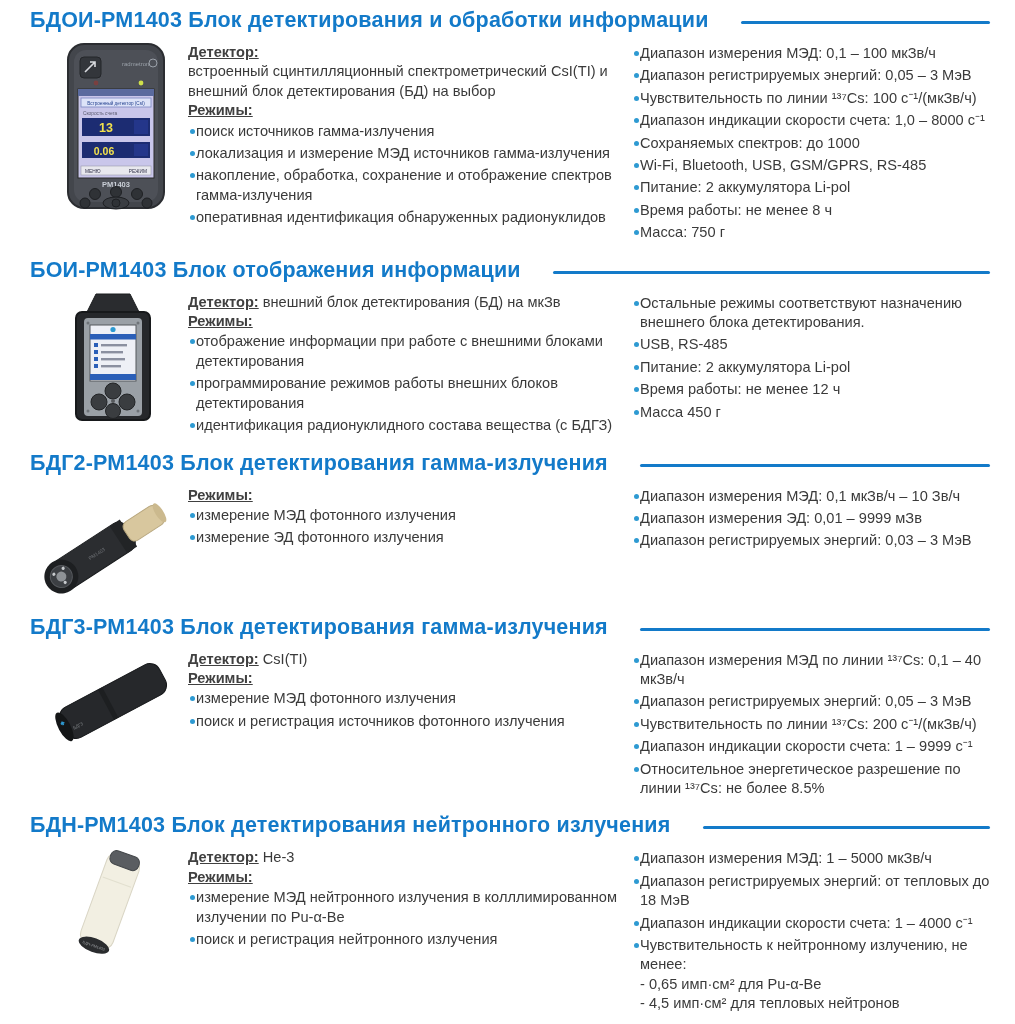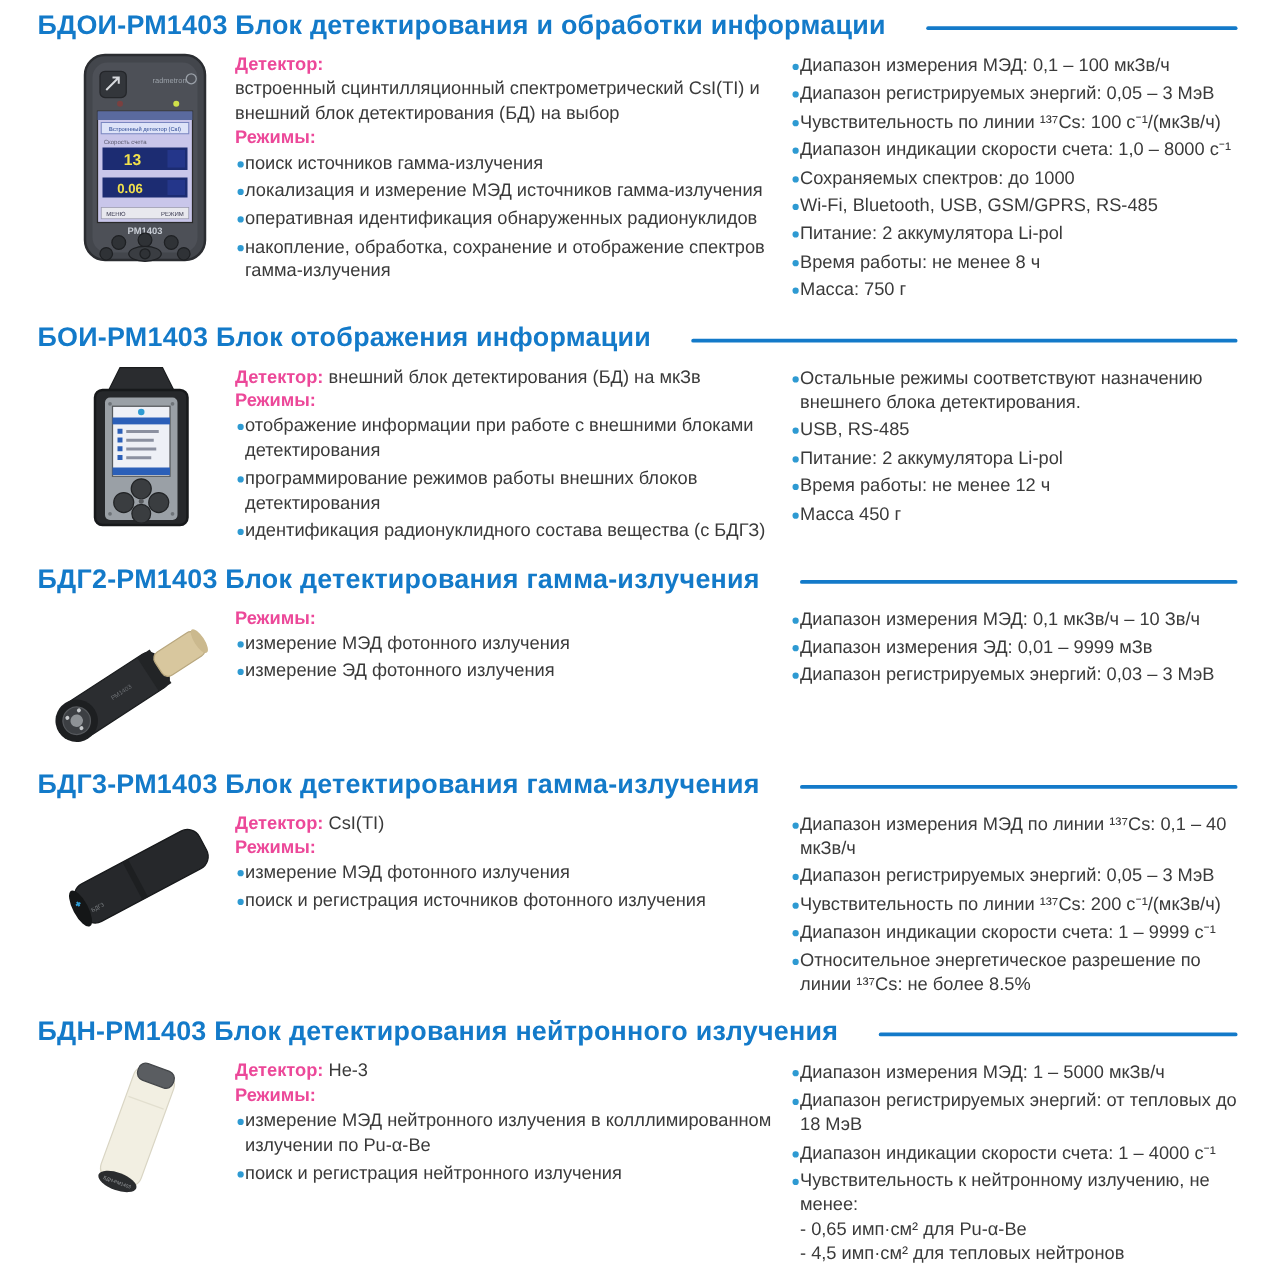--- a/index.html
+++ b/index.html
@@ -15,21 +15,21 @@
   .heading-row h2 {
     margin:0; font-size:21.5px; line-height:28px; font-weight:bold;
     color:var(--accent); white-space:nowrap; letter-spacing:.2px;
   }
   .rule { flex:1; height:3px; background:var(--accent); border-radius:2px; margin-top:5px; min-width:30px; }
   .content-row { display:flex; align-items:flex-start; }
   .img-col { flex:0 0 158px; width:158px; display:flex; justify-content:flex-end; }
   .mid-col { flex:0 0 430px; width:430px; font-size:14.6px; line-height:1.33; padding-top:1px; }
   .right-col { flex:1; font-size:14.6px; line-height:1.33; padding-left:14px; padding-top:1px; }
   .det-line { margin:0; }
-  .lbl { color:#ec4899; font-weight:bold; }
+  .lbl { color:#404040; font-weight:bold;text-decoration:underline; }
   .det-text.blockmode { display:block; }
   ul.bullets { list-style:none; margin:1px 0 0 0; padding:0; }
   ul.bullets li { display:flex; gap:1px; margin:0 0 3px 2px; }
   .dot { flex:0 0 5px; width:5px; height:5px; border-radius:50%; background:var(--bullet); margin-top:7px; }
   .bt { white-space:pre-line; }
   .mh-s1 { min-height:168px; } .mh-s2 { min-height:136px; } .mh-s3 { min-height:118px; }
   .mh-s4 { min-height:108px; } .mh-s5 { min-height:100px; }
   svg { display:block; }
 </style>
 </head>
@@ -87,25 +87,25 @@
             <li>
               <span class="dot"></span>
               <span class="bt">поиск источников гамма-излучения</span>
             </li>
             <li>
               <span class="dot"></span>
               <span class="bt">локализация и измерение МЭД источников гамма-излучения</span>
             </li>
             <li>
               <span class="dot"></span>
+              <span class="bt">накопление, обработка, сохранение и отображение спектров гамма-излучения</span>
+            </li>
+            <li>
+              <span class="dot"></span>
               <span class="bt">оперативная идентификация обнаруженных радионуклидов</span>
-            </li>
-            <li>
-              <span class="dot"></span>
-              <span class="bt">накопление, обработка, сохранение и отображение спектров гамма-излучения</span>
             </li>
           </ul>
       </div>
       <div class="right-col">
         <ul class="bullets">
             <li>
               <span class="dot"></span>
               <span class="bt">Диапазон измерения МЭД: 0,1 – 100 мкЗв/ч</span>
             </li>
             <li>

